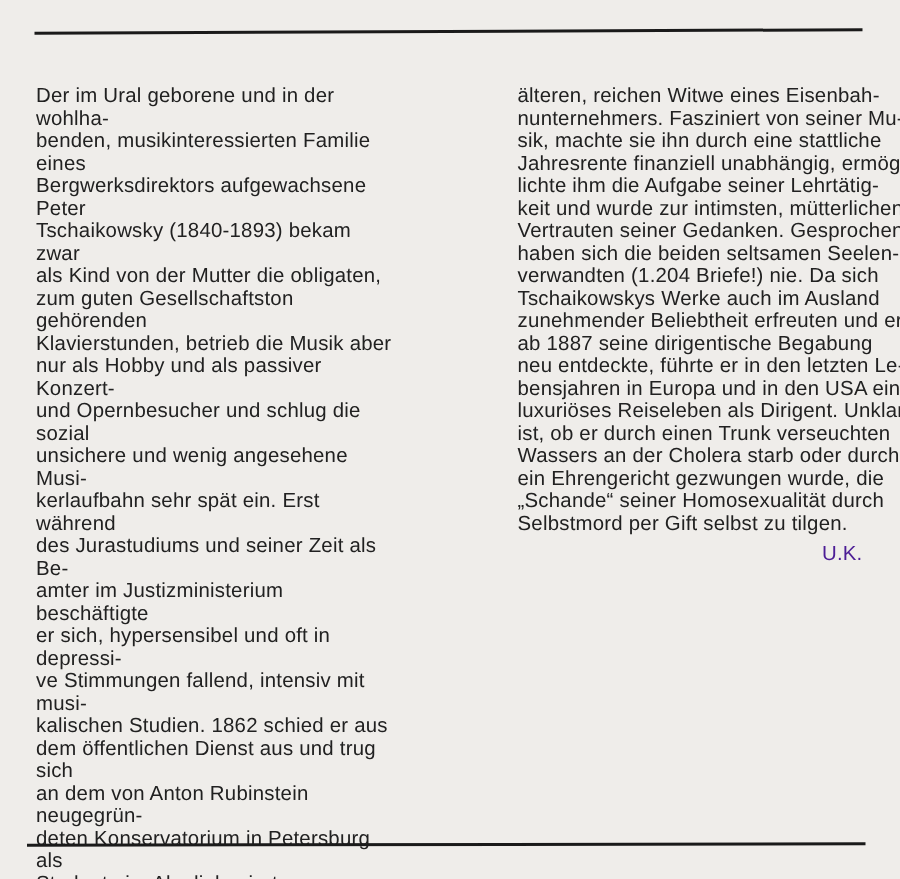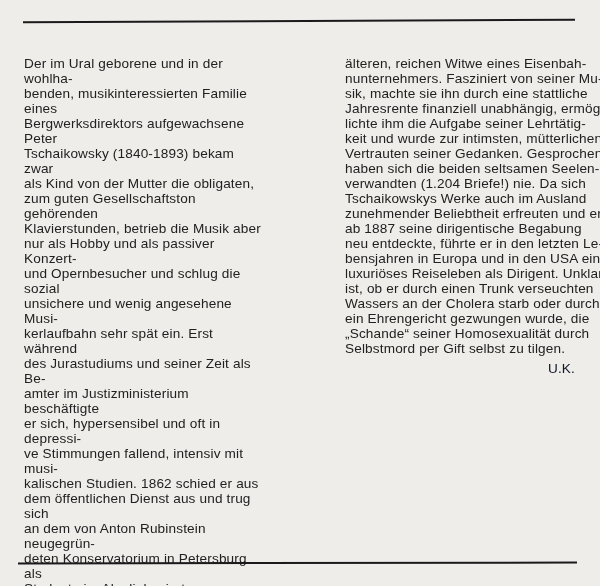--- a/index.html
+++ b/index.html
@@ -50,21 +50,21 @@
   }
   .col-left  { width: 274px; }
   .col-right { width: 268px; margin-left: 37px; }
   .signature {
     font-size: 13.6px;
     line-height: 15px;
     letter-spacing: 0.15px;
     text-align: right;
     margin-top: 5px;
     padding-right: 1px;
-    color: #0f172a;
+    color: #4c1d95;
   }
 </style>
 </head>
 <body>
 
 <main class="page">
   <div class="rule rule-top"></div>
 
   <section class="columns">
     <div class="col col-left">Der im Ural geborene und in der wohlha-

